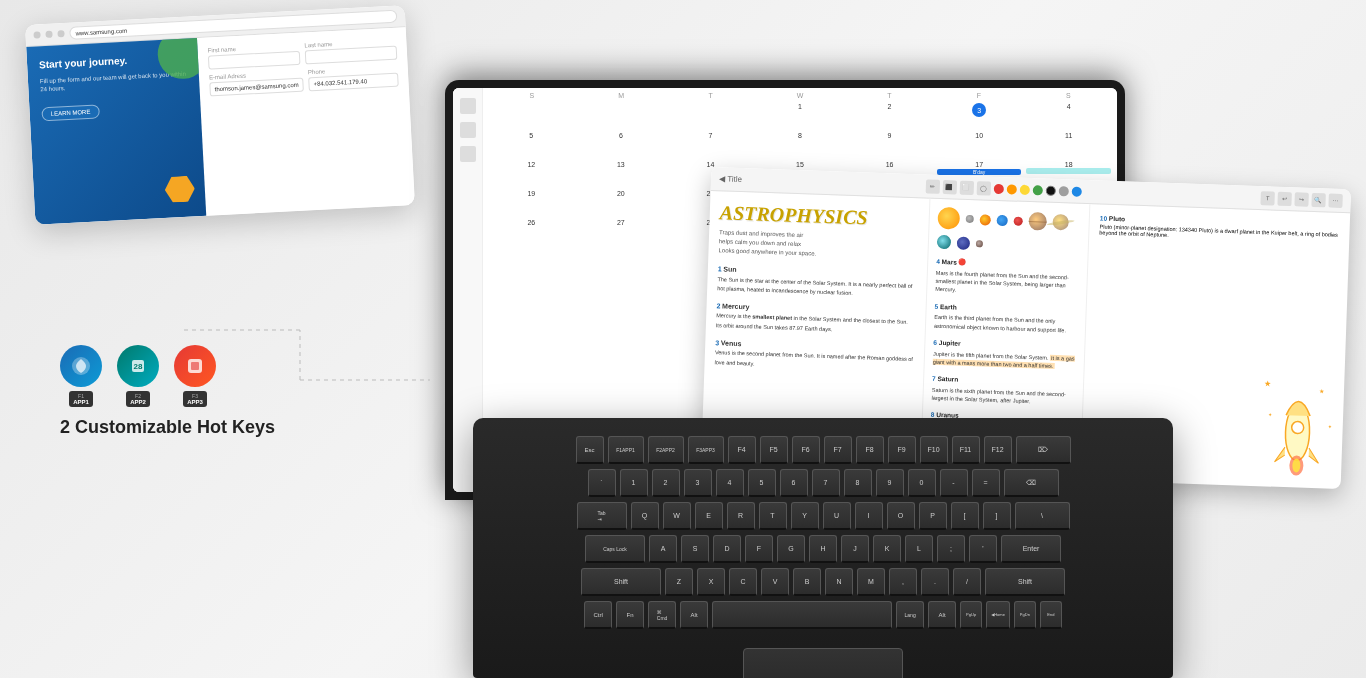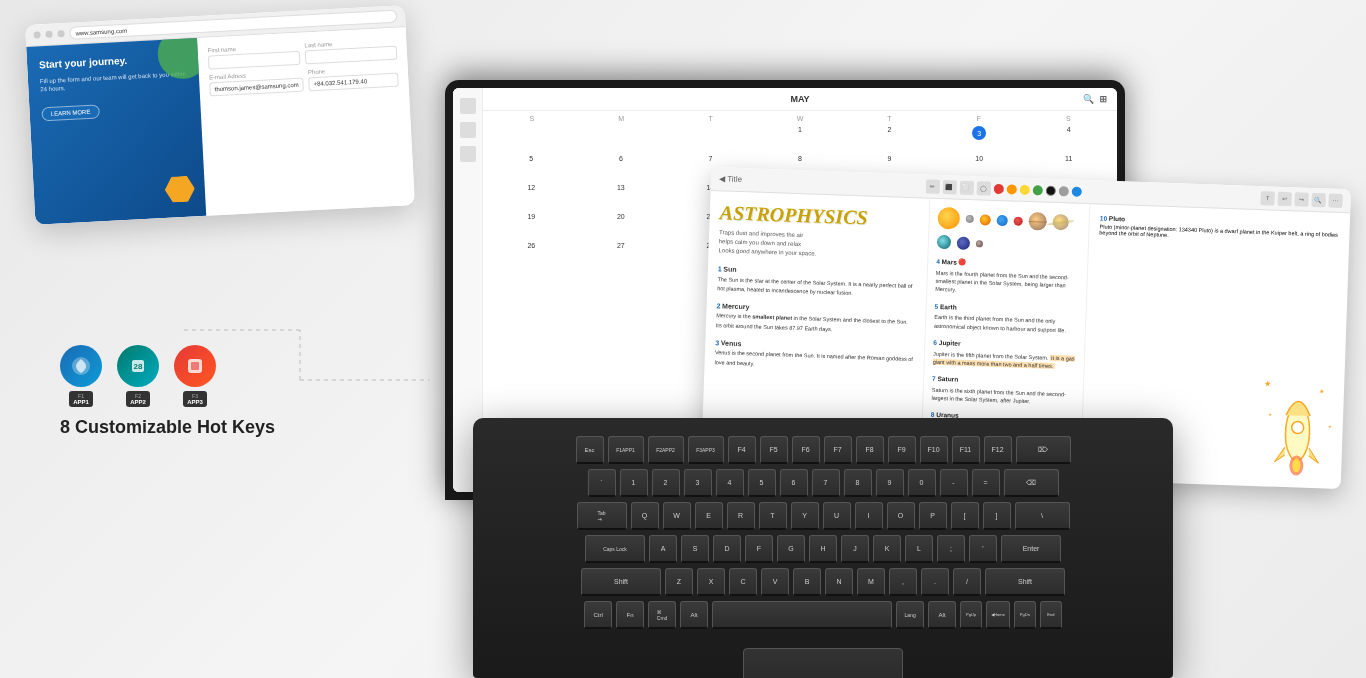--- a/index.html
+++ b/index.html
@@ -632,27 +632,20 @@
 
 <div class="tablet-screen">
   <div class="tablet-screen-inner">
     <div class="calendar-app">
       <div class="cal-sidebar">
         <div class="cal-sidebar-icon"></div>
         <div class="cal-sidebar-icon"></div>
         <div class="cal-sidebar-icon"></div>
       </div>
       <div class="cal-main">
-        <div class="cal-header">
-          <span>MAY</span>
-          <div class="cal-header-icons">
-            <span>🔍</span>
-            <span>⊞</span>
-          </div>
-        </div>
         <div class="cal-grid">
           <div class="cal-days-header">
             <span>S</span>
             <span>M</span>
             <span>T</span>
             <span>W</span>
             <span>T</span>
             <span>F</span>
             <span>S</span>
           </div>
@@ -996,21 +989,21 @@
           <rect x="4" y="4" width="14" height="14" rx="3" fill="white" opacity="0.8"></rect>
           <rect x="7" y="7" width="8" height="8" rx="1" fill="#e53935" opacity="0.6"></rect>
         </svg>
       </div>
       <div class="fn-key-badge">
         <div class="fn-label">F3</div>
         <div class="app-label">APP3</div>
       </div>
     </div>
   </div>
-  <div class="hot-keys-title">8 Customizable Hot Keys</div>
+  <div class="hot-keys-title">2 Customizable Hot Keys</div>
 </div>
 
 <svg style="position:absolute;top:0;left:0;width:100%;height:100%;pointer-events:none;">
 
   <line x1="300" y1="380" x2="430" y2="380" stroke="#bbb" stroke-width="1" stroke-dasharray="4,4"></line>
   <line x1="300" y1="380" x2="300" y2="330" stroke="#bbb" stroke-width="1" stroke-dasharray="4,4"></line>
   <line x1="300" y1="330" x2="180" y2="330" stroke="#bbb" stroke-width="1" stroke-dasharray="4,4"></line>
 </svg>
 
 </body></html>

